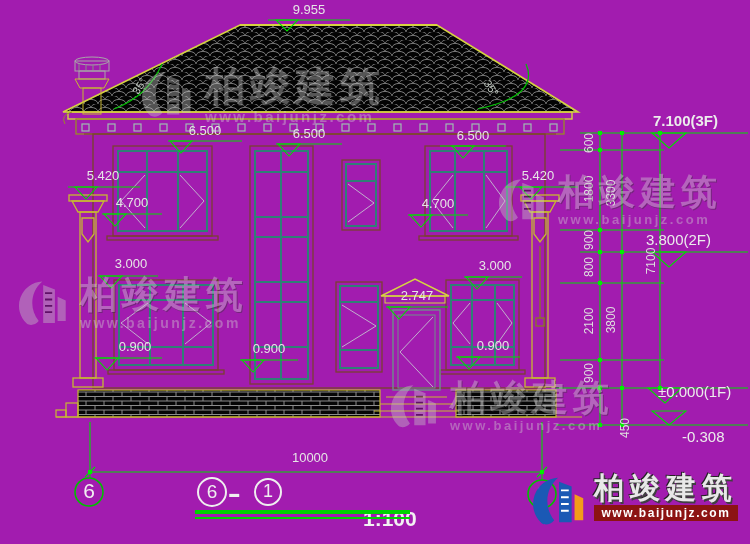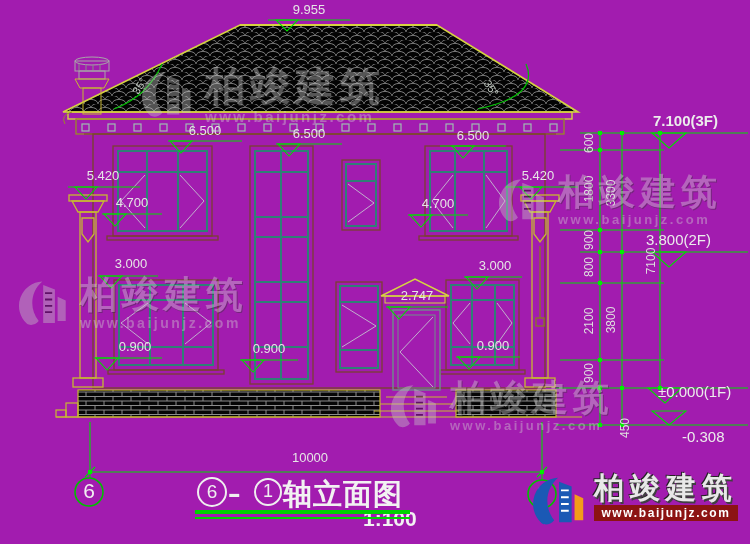--- a/index.html
+++ b/index.html
@@ -298,21 +298,20 @@
       </svg>
     <div class="tcol">
       <span class="wm-name" style="font-size:36px;line-height:36px;">柏竣建筑</span>
       <span class="wm-url" style="font-size:13px;">www.baijunjz.com</span>
     </div>
   </div>
 
   <div class="tcirc" style="left:197px;top:477px;width:26px;height:26px;font-size:19px;line-height:25px;">6</div>
   <div class="title-dash" style="left:230px;top:478px;">-</div>
   <div class="tcirc" style="left:254px;top:478px;width:24px;height:24px;font-size:18px;line-height:23px;">1</div>
-  <div class="title-name" style="left:283px;top:475px;">轴立面图</div>
   <div class="title-scale" style="left:363px;top:507px;">1:100</div>
   <div class="uline" style="left:195px;top:510px;width:215px;height:4px;"></div>
   <div class="uline" style="left:195px;top:517px;width:215px;height:1.5px;"></div>
 
   <div id="corner-logo">
     <svg width="58" height="60" viewBox="0 0 60 60" style="position:static;">
       <path d="M10,52 A27,27 0 0 1 27,5 C14,16 12,35 23,49 C19,54 13,54 10,52 Z" fill="#1b59b5"></path>
       <polygon points="28,9 41,14 41,51 28,51" fill="#1b59b5"></polygon>
       <path d="M30,18 h8 M30,25 h8 M30,32 h8 M30,39 h8" stroke="#fff" stroke-width="2"></path>
       <polygon points="44,22 53,26 53,49 44,49" fill="#f29c1a"></polygon>

